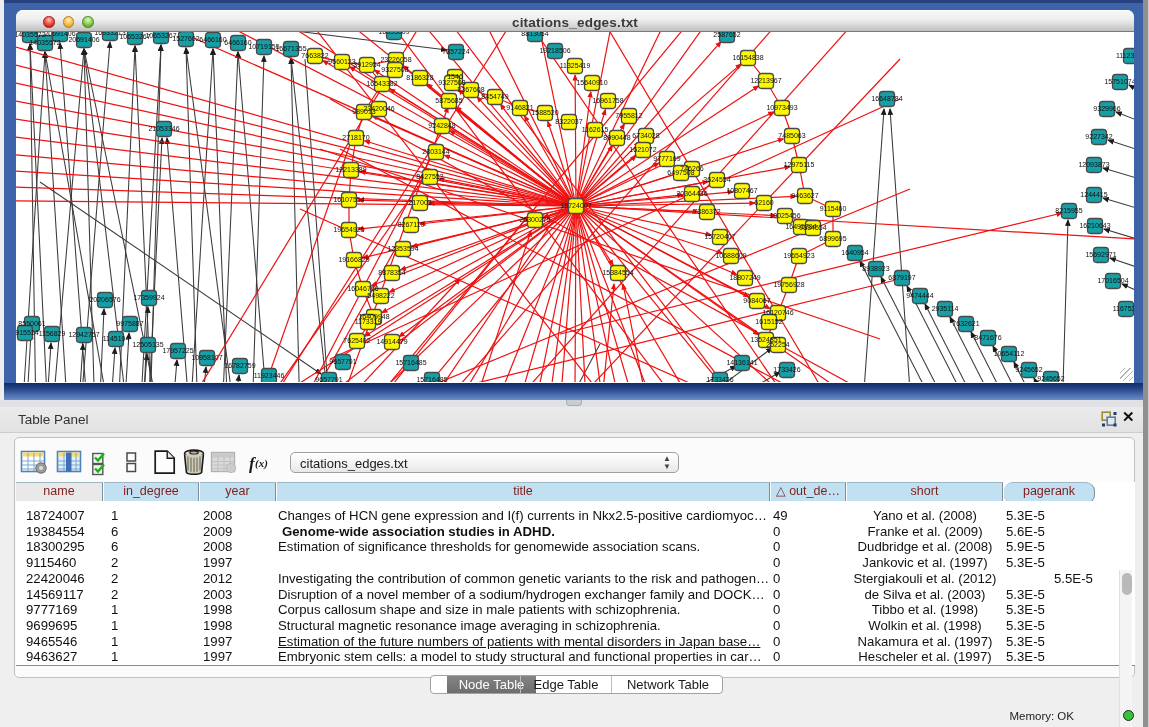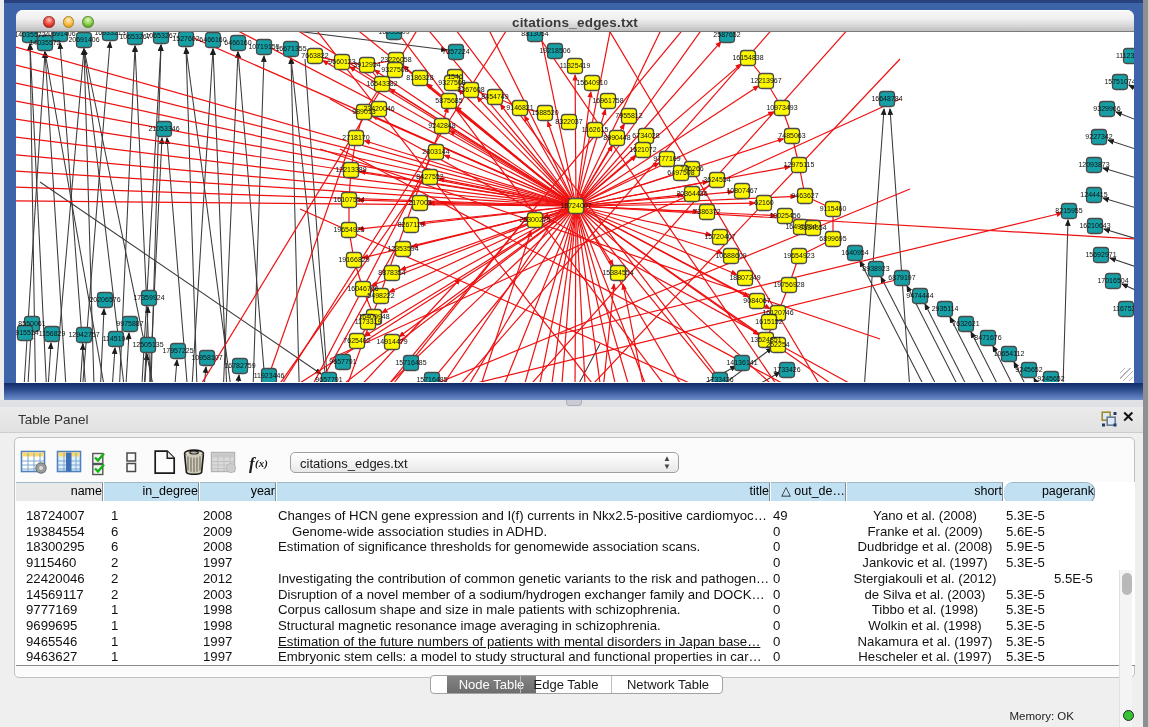--- a/index.html
+++ b/index.html
@@ -37,21 +37,21 @@
   background:#fbfbfb; border:1px solid #c0c0c0; border-radius:5px; }
 .toolbar { position:absolute; left:0; top:0; width:100%; height:45px; }
 .combo { position:absolute; left:275px; top:14px; width:389px; height:21px;
   border:1px solid #9f9f9f; border-radius:5px;
   background:linear-gradient(#ffffff,#f2f2f2 60%,#e7e7e7); box-shadow:0 1px 0 rgba(255,255,255,.7);}
 .combo .ct { position:absolute; left:9px; top:3px; font-size:13px; color:#1a1a1a; }
 .combo .arr { position:absolute; right:7px; top:2px; font-size:8px; color:#444; line-height:8px; }
 .thead { position:absolute; left:1px; top:44px; width:1119px; height:19px; background:#fff; }
 .thead .c { position:absolute; top:0; height:22px; background:#c1e0f2;
   border-right:1px solid #7f8f99; border-top:1px solid #9fb8c6; border-bottom:1px solid #7f8f99;
-  font-size:12.5px; color:#000000; text-align:right; line-height:17px; overflow:hidden; }
+  font-size:12.5px; color:#7f1d1d; text-align:center; line-height:17px; overflow:hidden; }
 .tbody { position:absolute; left:1px; top:63px; width:1119px; height:165px; background:#fff;
   border-bottom:1px solid #8a8a8a; font-size:13.2px; color:#111; }
 .row { position:absolute; height:16px; line-height:16px; white-space:nowrap; }
 .sbar { position:absolute; right:3px; top:69px; width:13px; height:158px; background:#f4f4f4; border-left:1px solid #e0e0e0;}
 .sbar .thumb { position:absolute; left:1.5px; top:3px; width:10px; height:22px; background:#b9b9b9; border-radius:5px; }
 .tabs { position:absolute; left:430px; top:242px; width:293px; height:19px;
   border:1px solid #a2a2a2; border-radius:4px; background:#fff; overflow:hidden; }
 .tabs .seg { position:absolute; top:0; height:100%; font-size:13px; text-align:center; line-height:18px; color:#1a1a1a;}
 .tabs .sel { background:linear-gradient(#848484,#6d6d6d); color:#fff; }
 .status { position:absolute; left:0; top:262px; width:1149px; height:32px; }
@@ -673,21 +673,21 @@
           <span style="position:absolute;left:187px;">2008</span>
           <span style="position:absolute;left:262px;">Changes of HCN gene expression and I(f) currents in Nkx2.5‑positive cardiomyoc…</span>
           <span style="position:absolute;left:757px;">49</span>
           <span style="position:absolute;left:831px;width:156px;text-align:center;">Yano et al. (2008)</span>
           <span style="position:absolute;left:990px;">5.3E‑5</span>
         </div>
 <div class="row" style="top:22.7px;left:0;width:1119px;">
           <span style="position:absolute;left:10px;text-align:right;">19384554</span>
           <span style="position:absolute;left:95px;">6</span>
           <span style="position:absolute;left:187px;">2009</span>
-          <span style="position:absolute;left:276px;">Genome‑wide association studies in ADHD.</span>
+          <span style="position:absolute;left:266px;font-weight:bold;">Genome‑wide association studies in ADHD.</span>
           <span style="position:absolute;left:757px;">0</span>
           <span style="position:absolute;left:831px;width:156px;text-align:center;">Franke et al. (2009)</span>
           <span style="position:absolute;left:990px;">5.6E‑5</span>
         </div>
 <div class="row" style="top:38.4px;left:0;width:1119px;">
           <span style="position:absolute;left:10px;">18300295</span>
           <span style="position:absolute;left:95px;">6</span>
           <span style="position:absolute;left:187px;">2008</span>
           <span style="position:absolute;left:262px;">Estimation of significance thresholds for genomewide association scans.</span>
           <span style="position:absolute;left:757px;">0</span>

